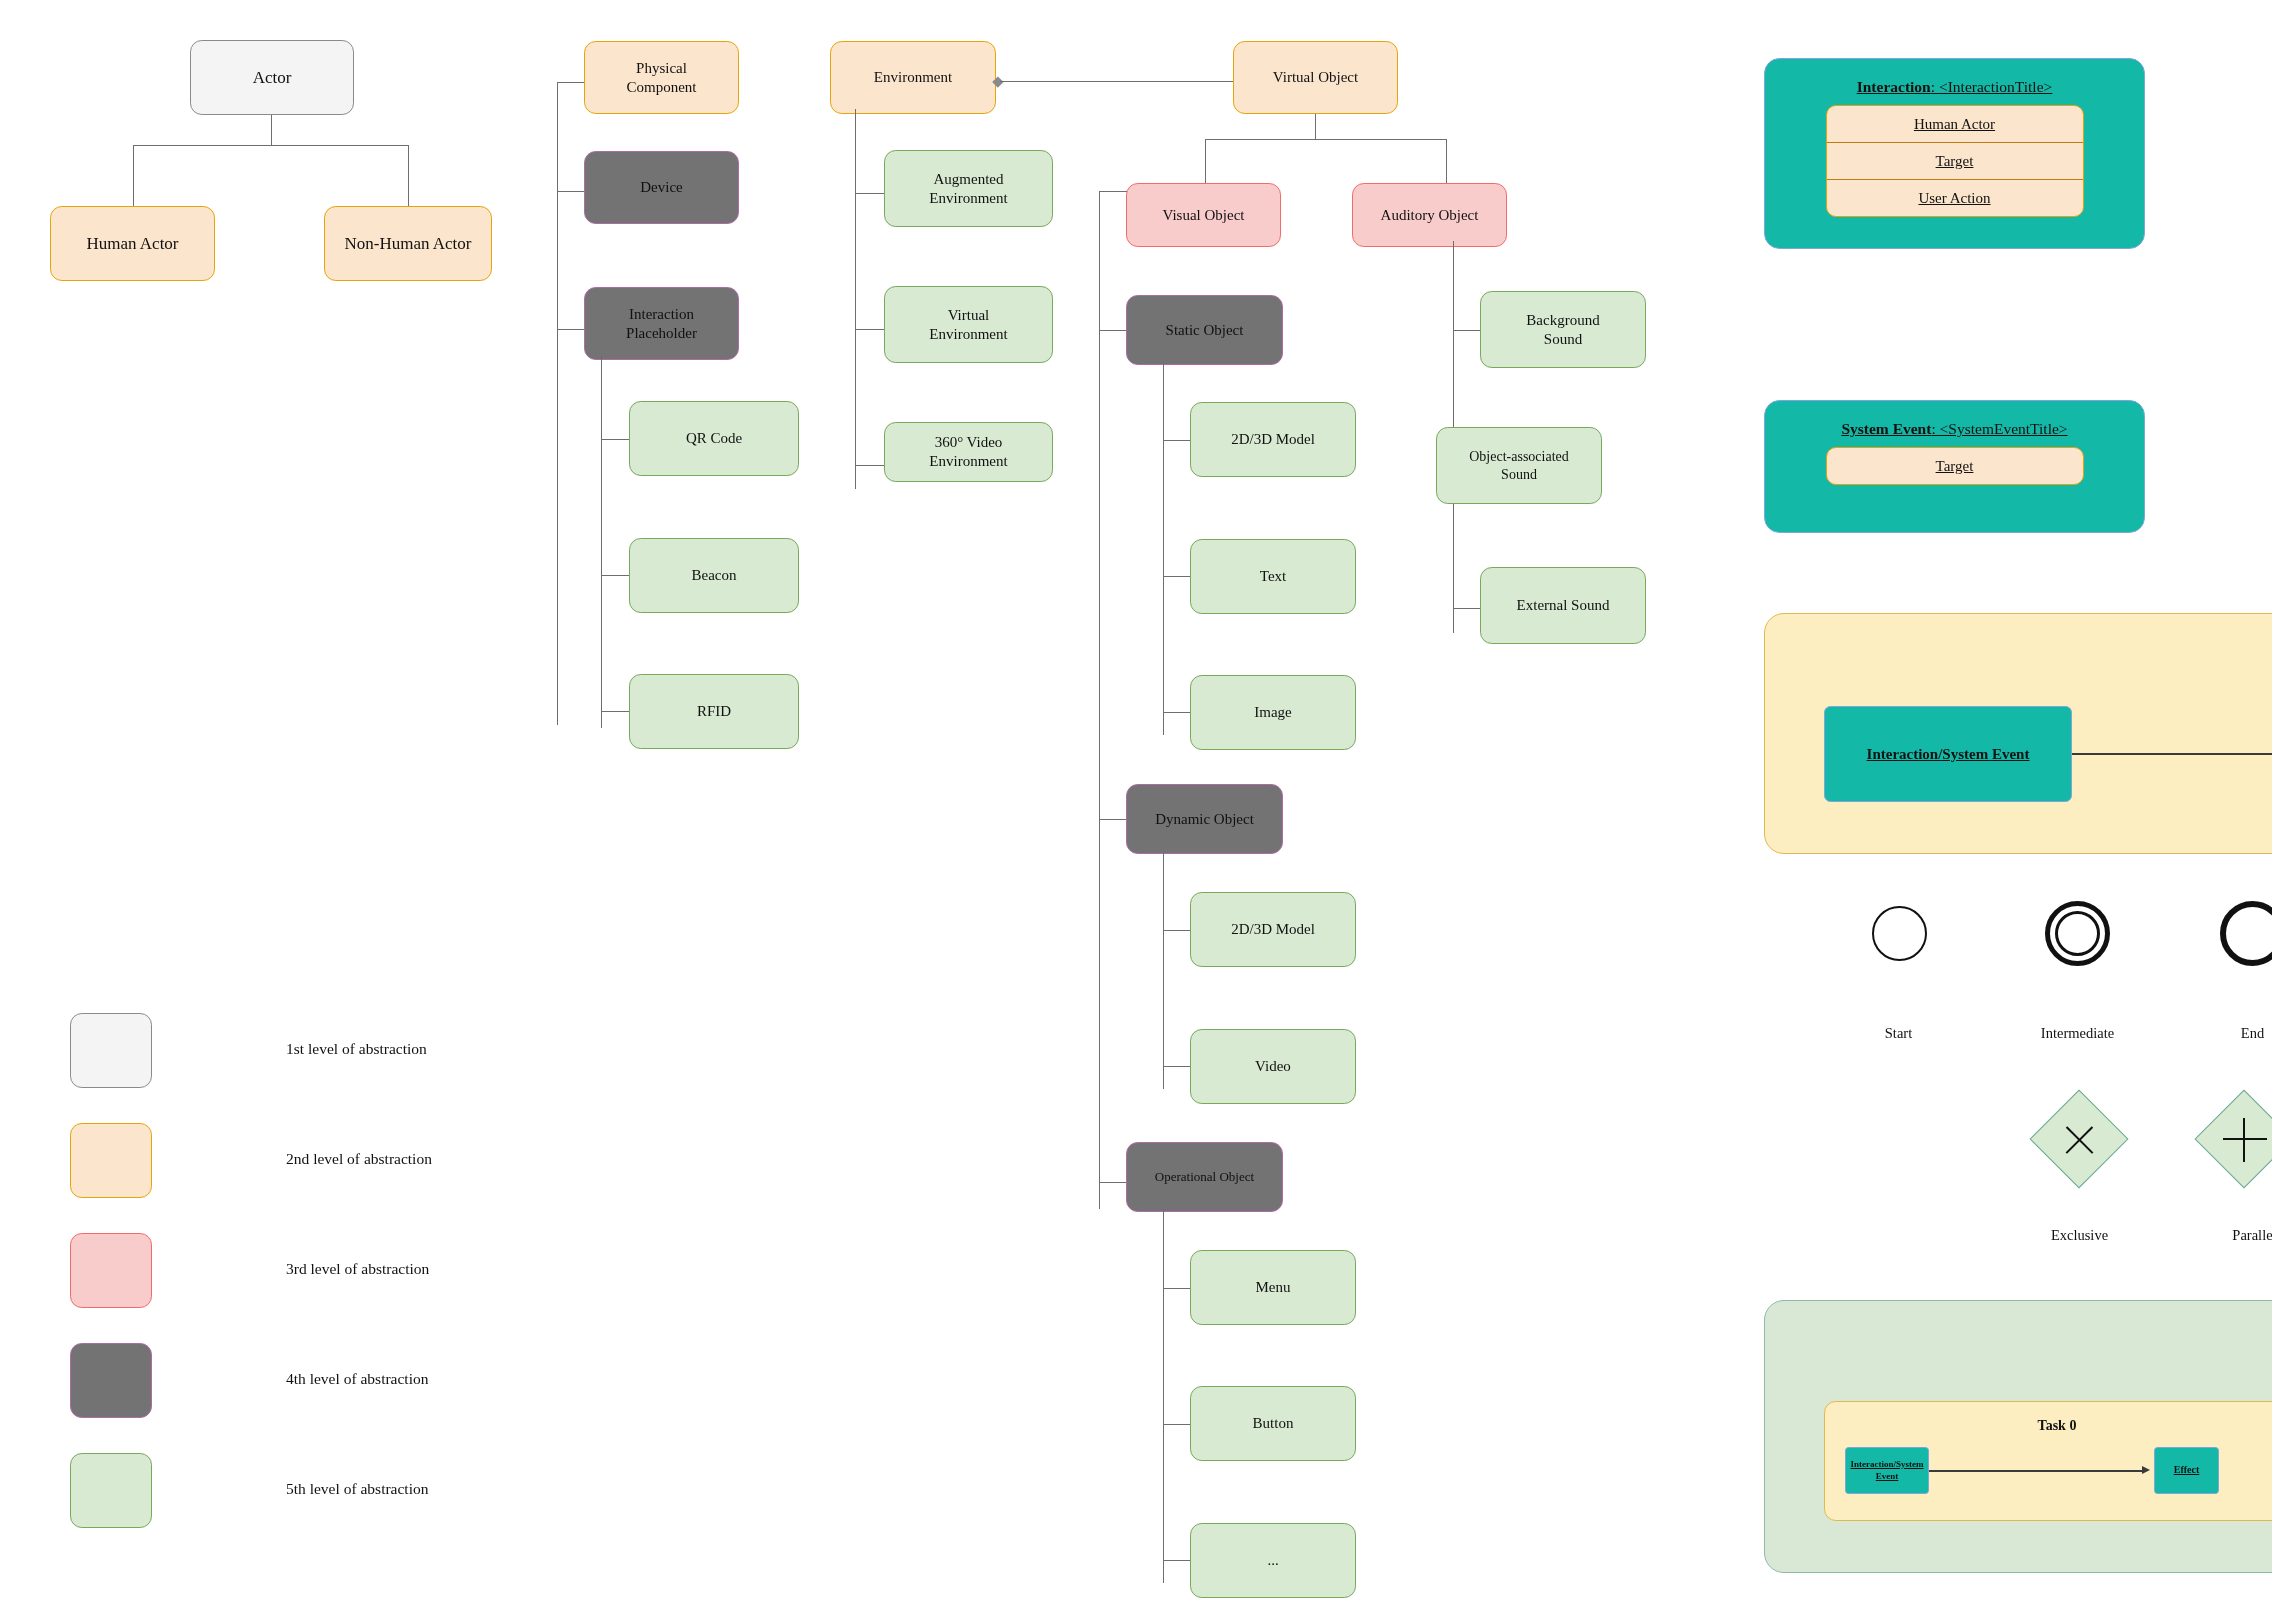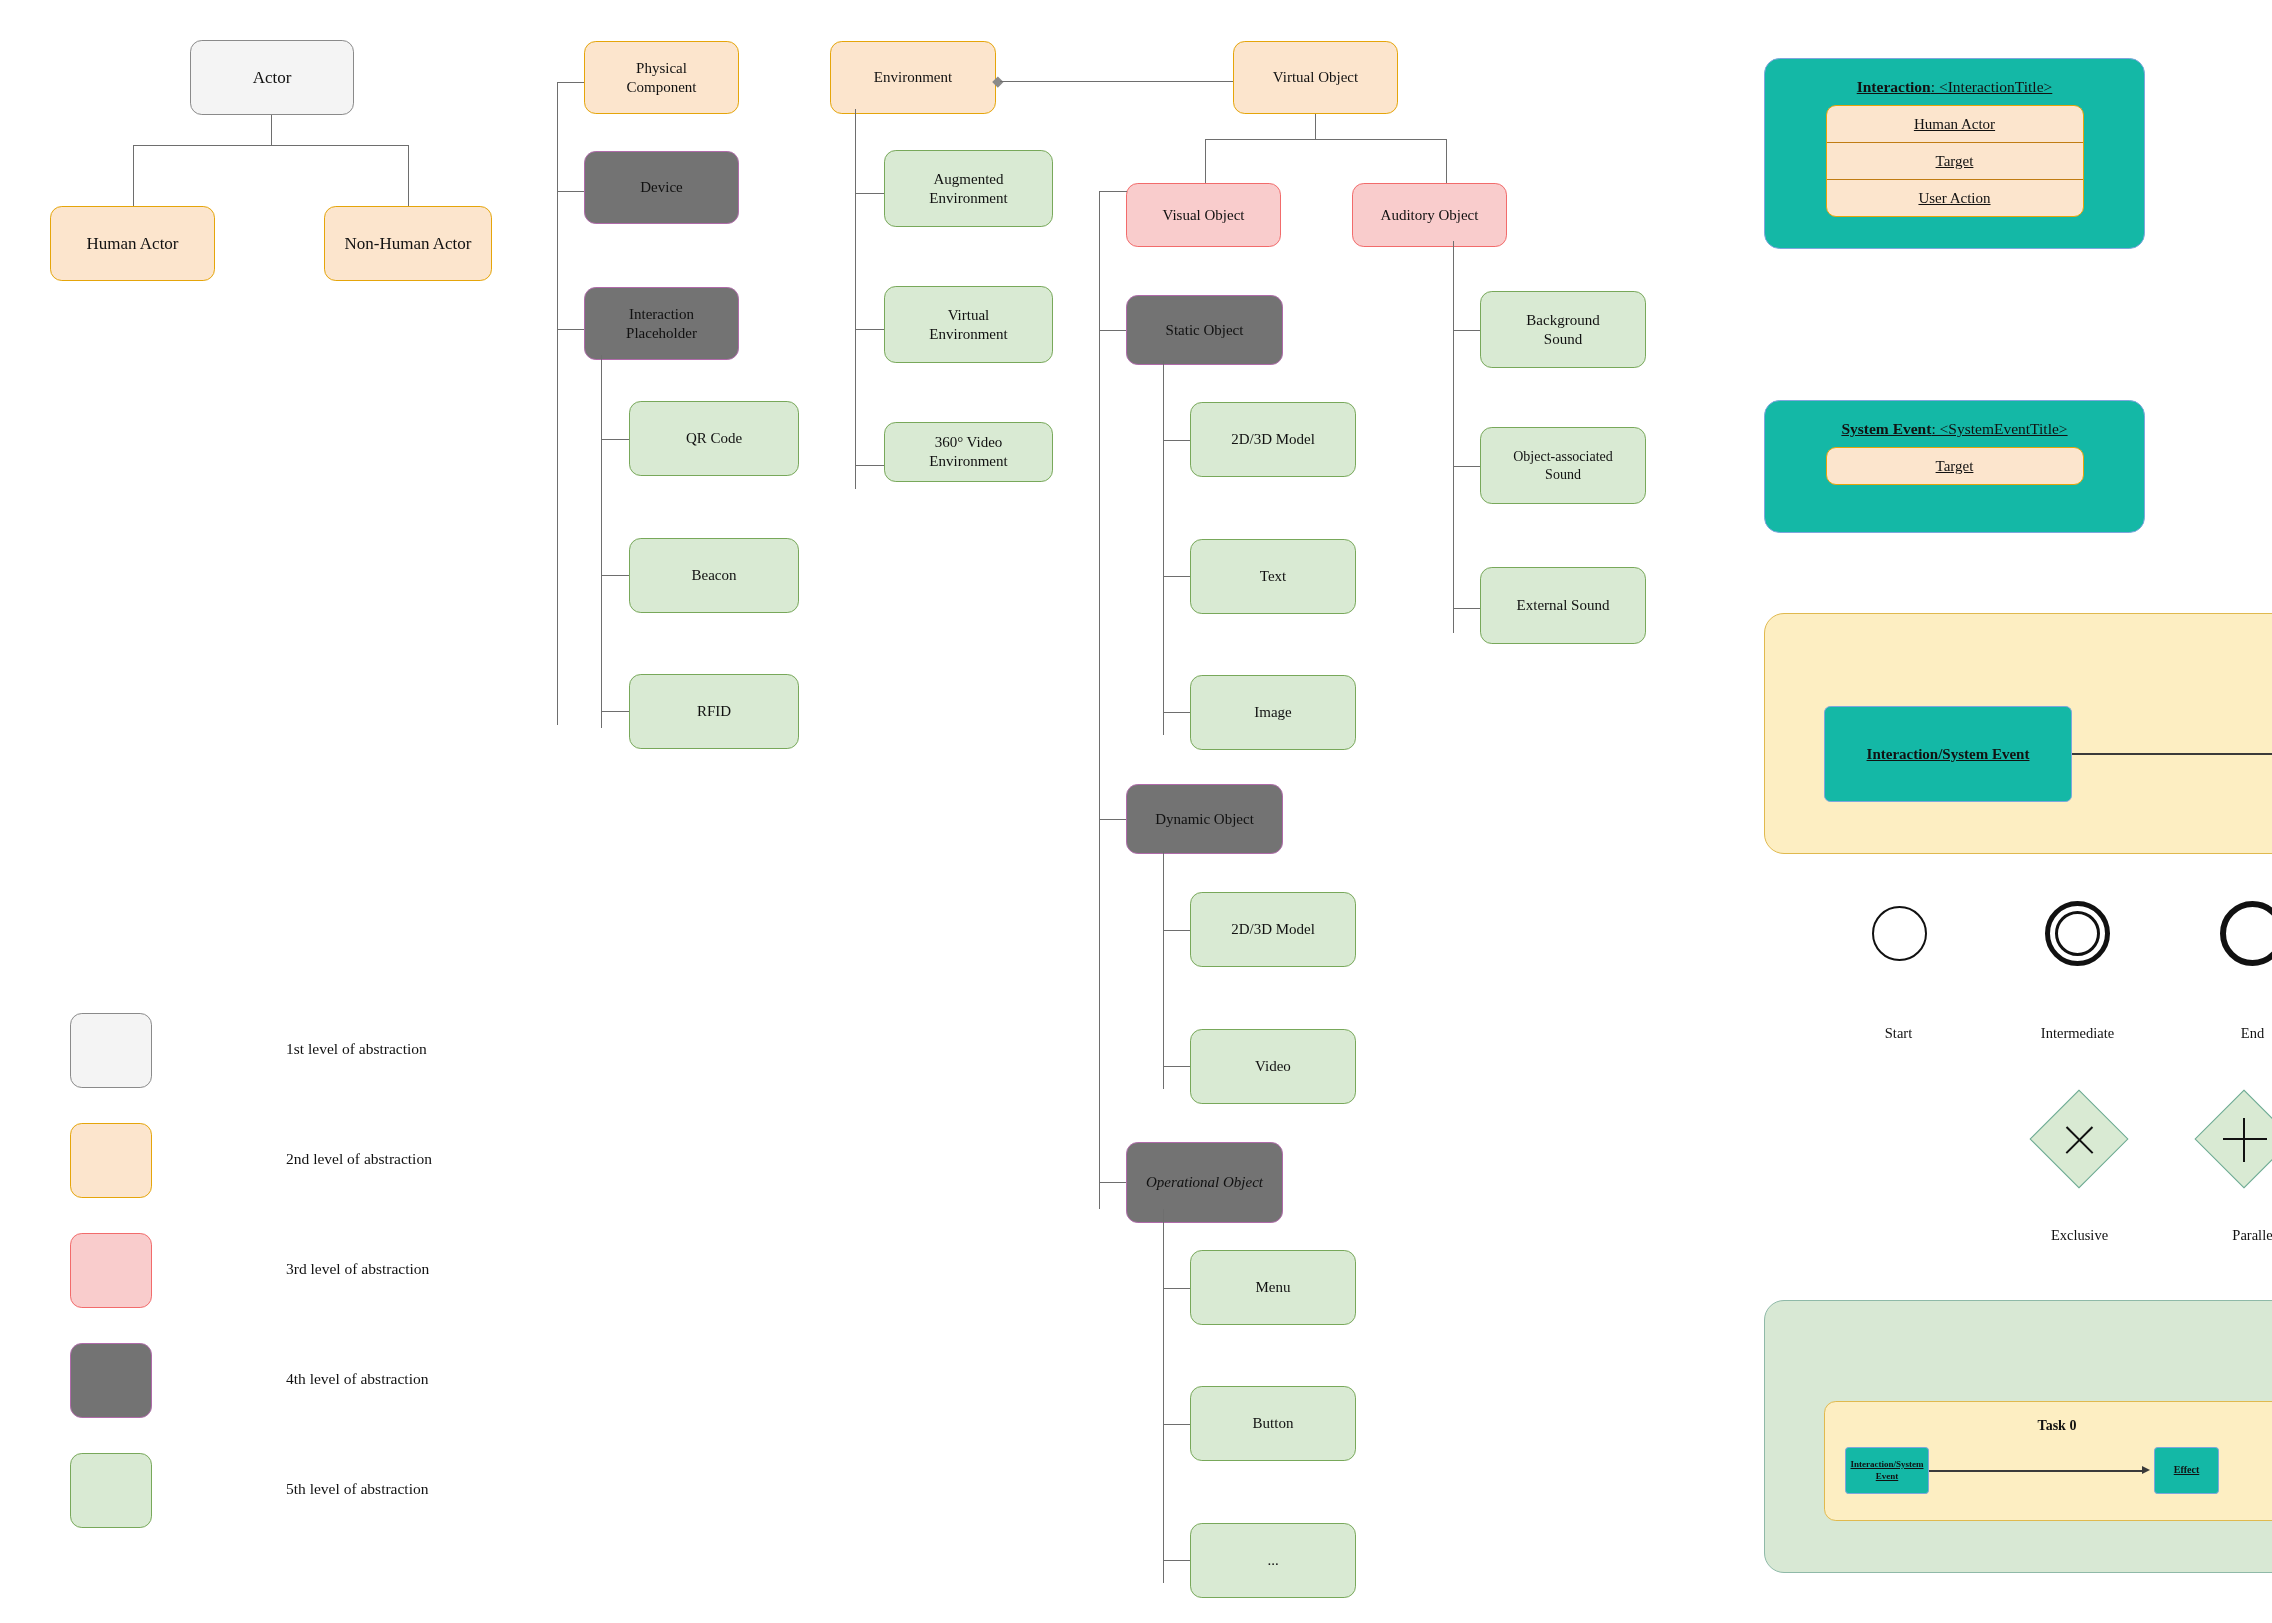--- a/index.html
+++ b/index.html
@@ -160,21 +160,21 @@
   <div class="ln lnh" style="left:1163px;top:930px;width:29px;"></div>
   <div class="ln lnh" style="left:1163px;top:1066px;width:29px;"></div>
 
   <div class="node lv5" style="left:1190px;top:892px;width:166px;height:75px;font-size:15px;">
     <span class="lbl">2D/3D Model</span>
   </div>
   <div class="node lv5" style="left:1190px;top:1029px;width:166px;height:75px;font-size:15px;">
     <span class="lbl">Video</span>
   </div>
 
-  <div class="node lv4" style="left:1126px;top:1142px;width:157px;height:81px;font-size:15px;font-style:italic;">
+  <div class="node lv4" style="left:1126px;top:1142px;width:157px;height:70px;font-size:13px;">
     <span class="lbl">Operational Object</span>
   </div>
   <div class="ln lnv" style="left:1163px;top:1209px;height:374px;"></div>
   <div class="ln lnh" style="left:1163px;top:1288px;width:29px;"></div>
   <div class="ln lnh" style="left:1163px;top:1424px;width:29px;"></div>
   <div class="ln lnh" style="left:1163px;top:1560px;width:29px;"></div>
 
   <div class="node lv5" style="left:1190px;top:1250px;width:166px;height:75px;font-size:15px;">
     <span class="lbl">Menu</span>
   </div>
@@ -187,21 +187,21 @@
 
   <div class="ln lnv" style="left:1453px;top:241px;height:392px;"></div>
   <div class="ln lnh" style="left:1453px;top:330px;width:29px;"></div>
   <div class="ln lnh" style="left:1453px;top:466px;width:29px;"></div>
   <div class="ln lnh" style="left:1453px;top:608px;width:29px;"></div>
 
   <div class="node lv5" style="left:1480px;top:291px;width:166px;height:77px;font-size:15px;">
     <span class="lbl">Background
 Sound</span>
   </div>
-  <div class="node lv5" style="left:1480px;top:427px;width:166px;height:77px;font-size:14px;">
+  <div class="node lv5" style="left:1436px;top:427px;width:166px;height:77px;font-size:14px;">
     <span class="lbl">Object-associated
 Sound</span>
   </div>
   <div class="node lv5" style="left:1480px;top:567px;width:166px;height:77px;font-size:15px;">
     <span class="lbl">External Sound</span>
   </div>
 
   <div class="node lv1" style="left:70px;top:1013px;width:82px;height:75px;"></div>
   <div class="capt" style="left:286px;top:1040px;width:255px;font-size:15.5px;text-align:left;">1st level of abstraction</div>
 

